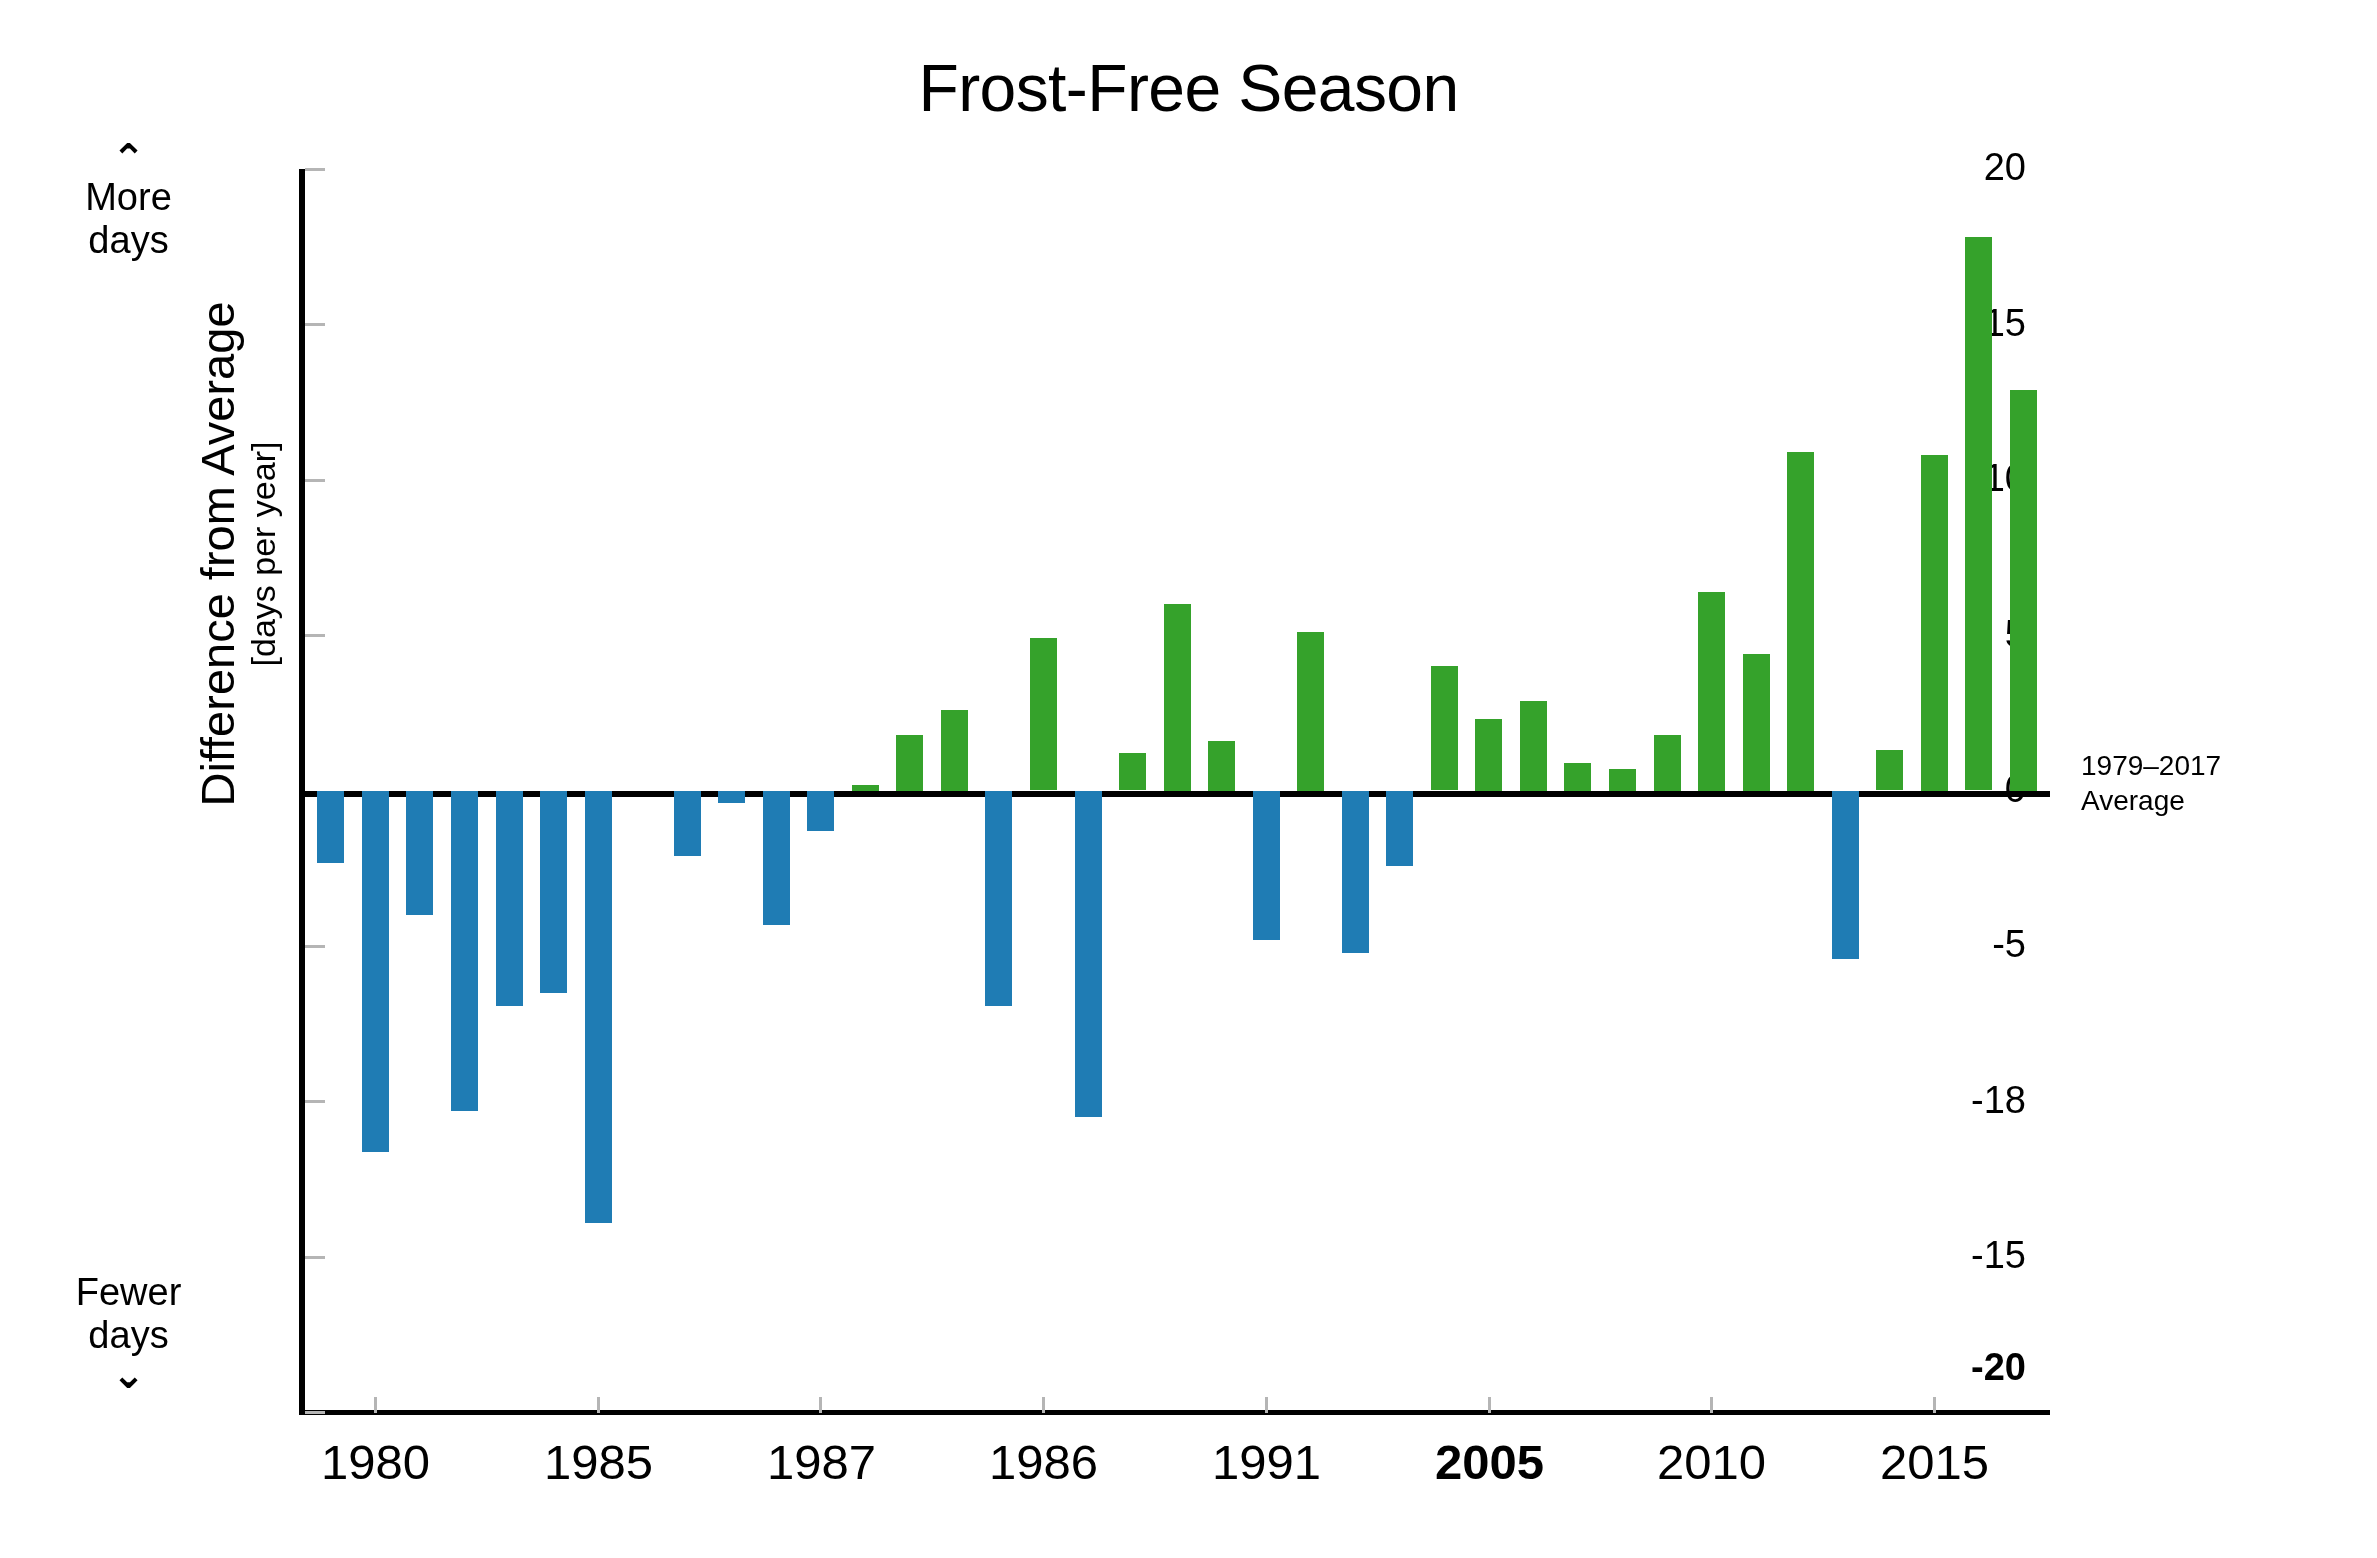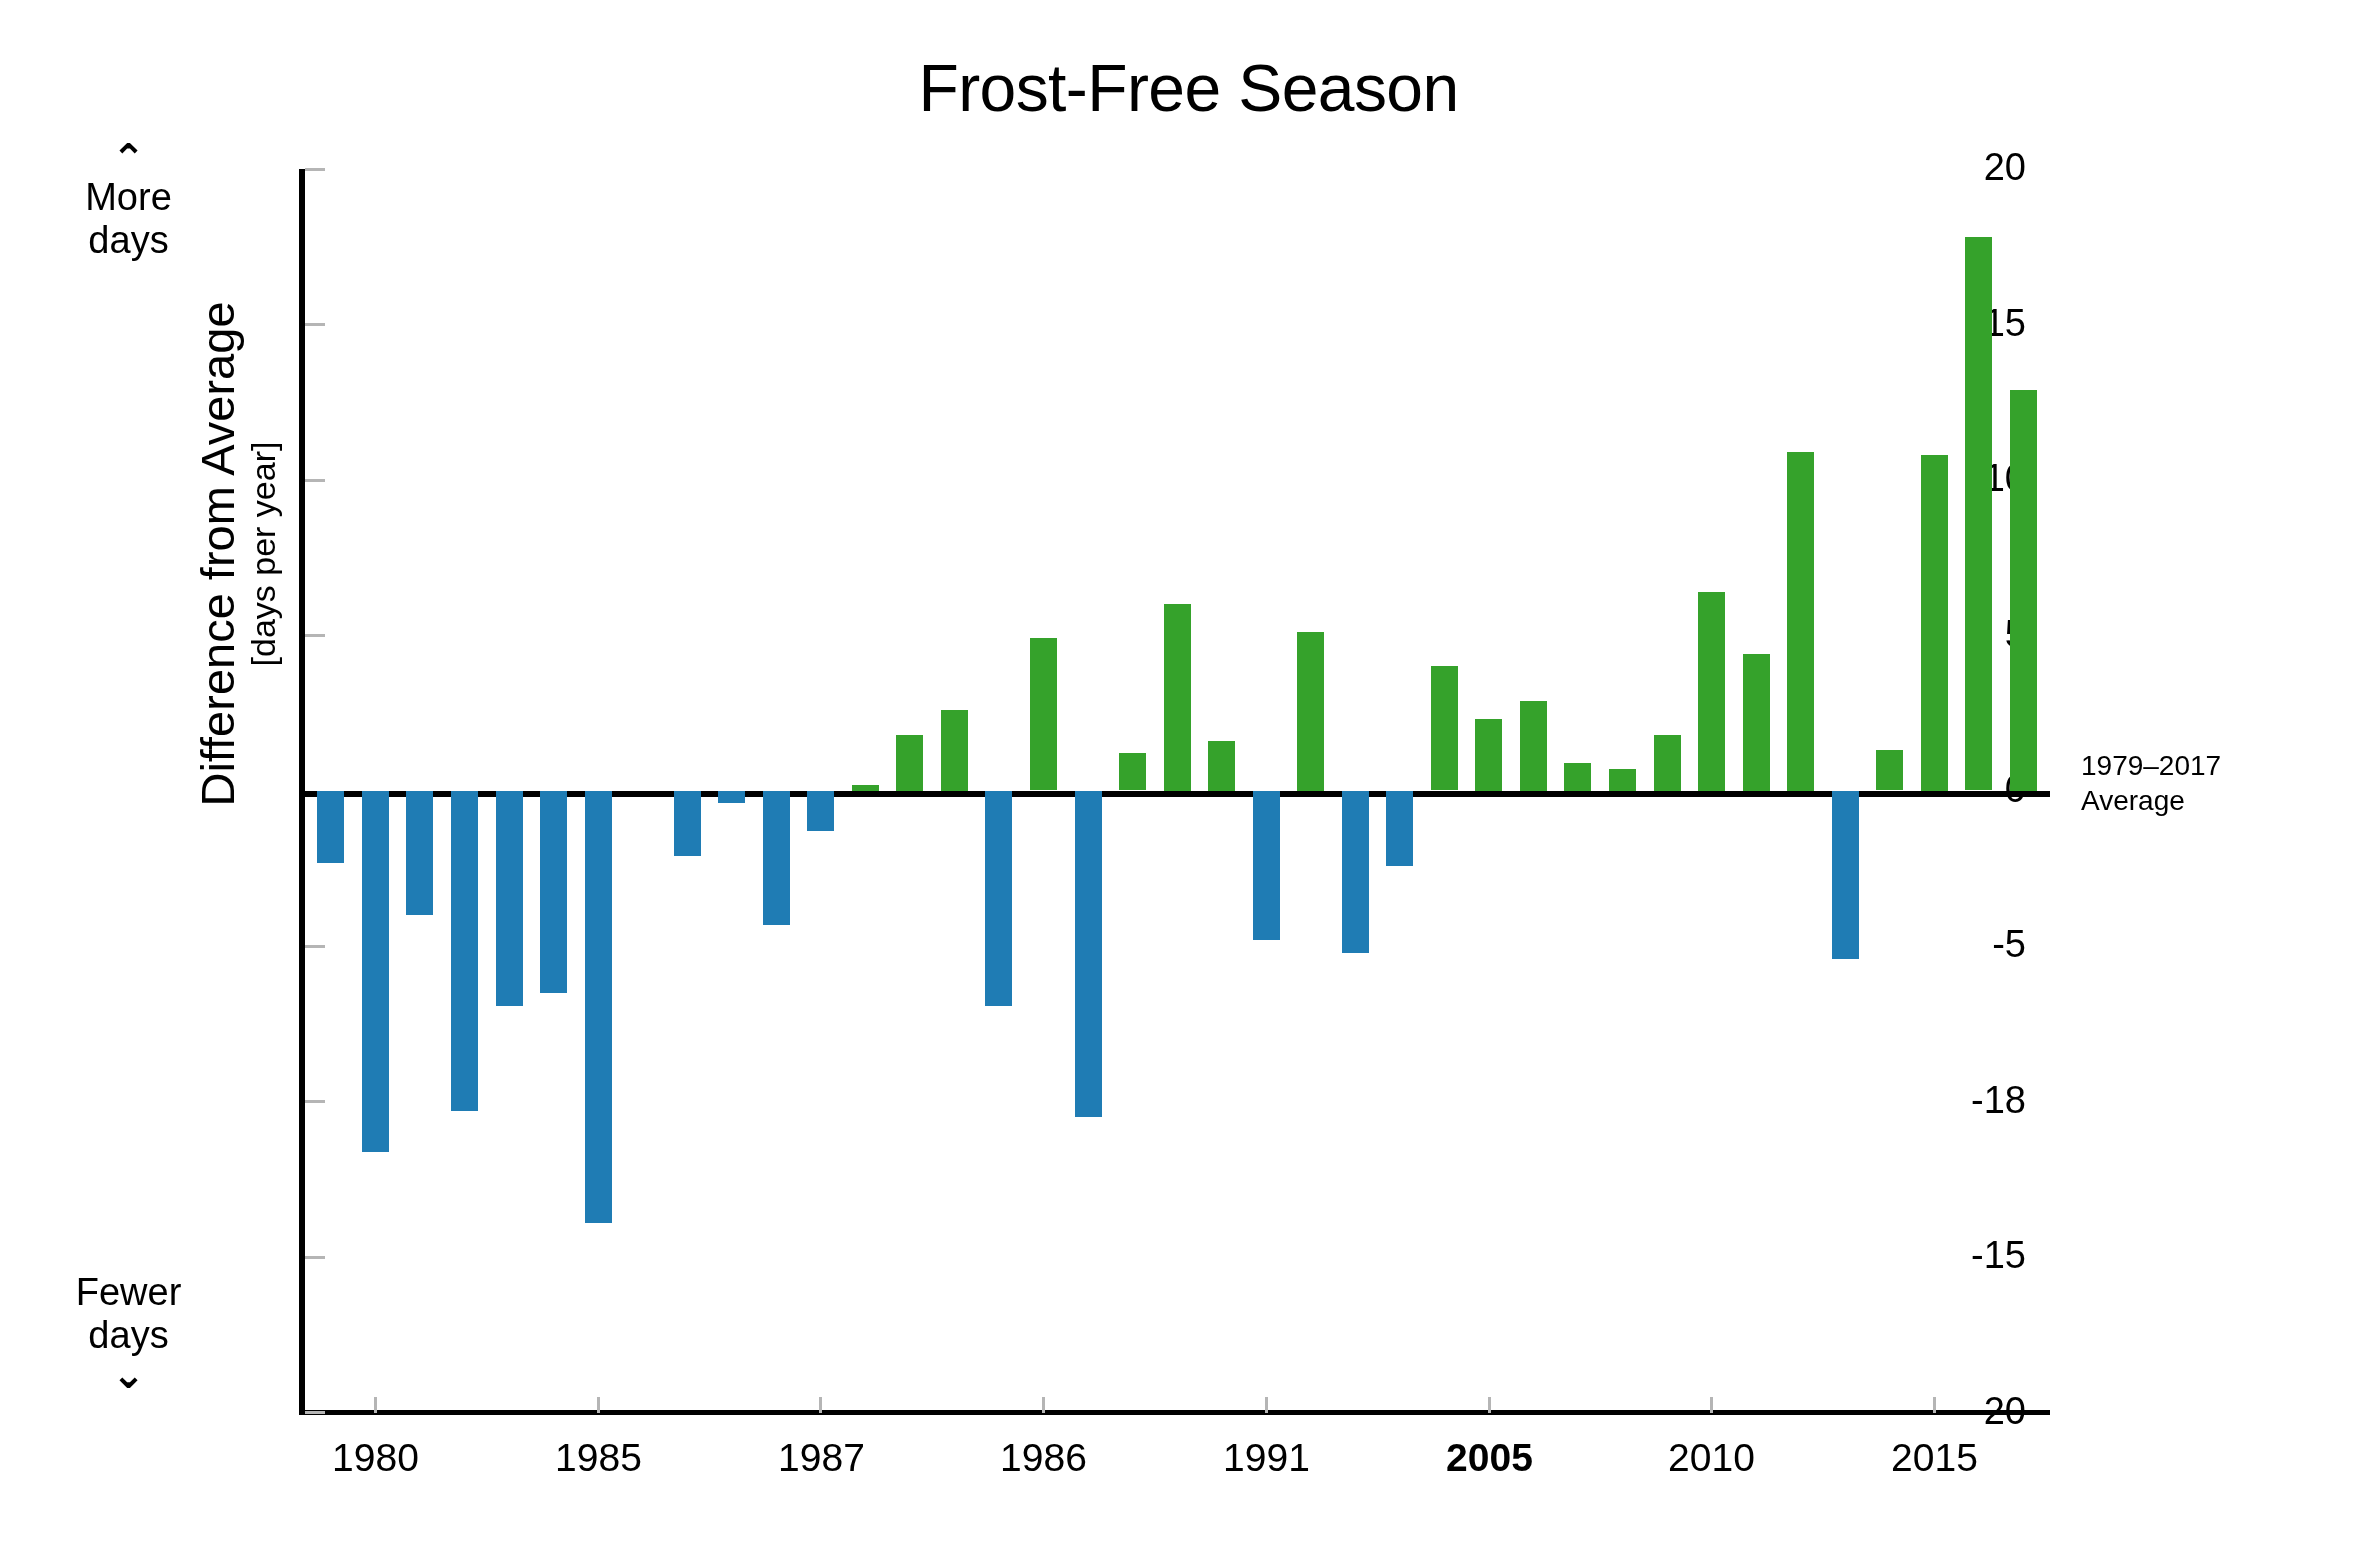--- a/index.html
+++ b/index.html
@@ -91,21 +91,21 @@
     width: 3px;
     height: 16px;
     background: #b5b5b5;
   }
   .x-tick-label {
     position: absolute;
     top: 37px;
     width: 195px;
     margin-left: -97px;
     text-align: center;
-    font-size: 39px;
+    font-size: 49px;
     line-height: 1;
     color: #000;
   }
 
   
   .bar {
     position: absolute;
     box-sizing: border-box;
   }
 
@@ -213,21 +213,21 @@
       <div class="y-tick" style="top: 465px;"></div>
       <div class="y-tick-label" style="top: 446px; right: 24px;">5</div>
       <div class="y-tick-label" style="top: 601px; right: 24px;">0</div>
       <div class="y-tick" style="top: 776px;"></div>
       <div class="y-tick-label" style="top: 756px; right: 24px;">-5</div>
       <div class="y-tick" style="top: 931px;"></div>
       <div class="y-tick-label" style="top: 912px; right: 24px;">-18</div>
       <div class="y-tick" style="top: 1087px;"></div>
       <div class="y-tick-label" style="top: 1067px; right: 24px;">-15</div>
       <div class="y-tick" style="top: 1242px;"></div>
-      <div class="y-tick-label" style="top: 1223px; right: 24px;">-20</div>
+      <div class="y-tick-label" style="top: 1179px; right: 24px; font-weight: bold;">-20</div>
     </div>
   <div id="x-ticks">
       <div class="x-tick" style="left: 70px; top: 1228px;"></div>
       <div class="x-tick-label" style="left: 71px; top: 1269px;">1980</div>
       <div class="x-tick" style="left: 293px; top: 1228px;"></div>
       <div class="x-tick-label" style="left: 294px; top: 1269px;">1985</div>
       <div class="x-tick" style="left: 515px; top: 1228px;"></div>
       <div class="x-tick-label" style="left: 517px; top: 1269px;">1987</div>
       <div class="x-tick" style="left: 738px; top: 1228px;"></div>
       <div class="x-tick-label" style="left: 739px; top: 1269px;">1986</div>

